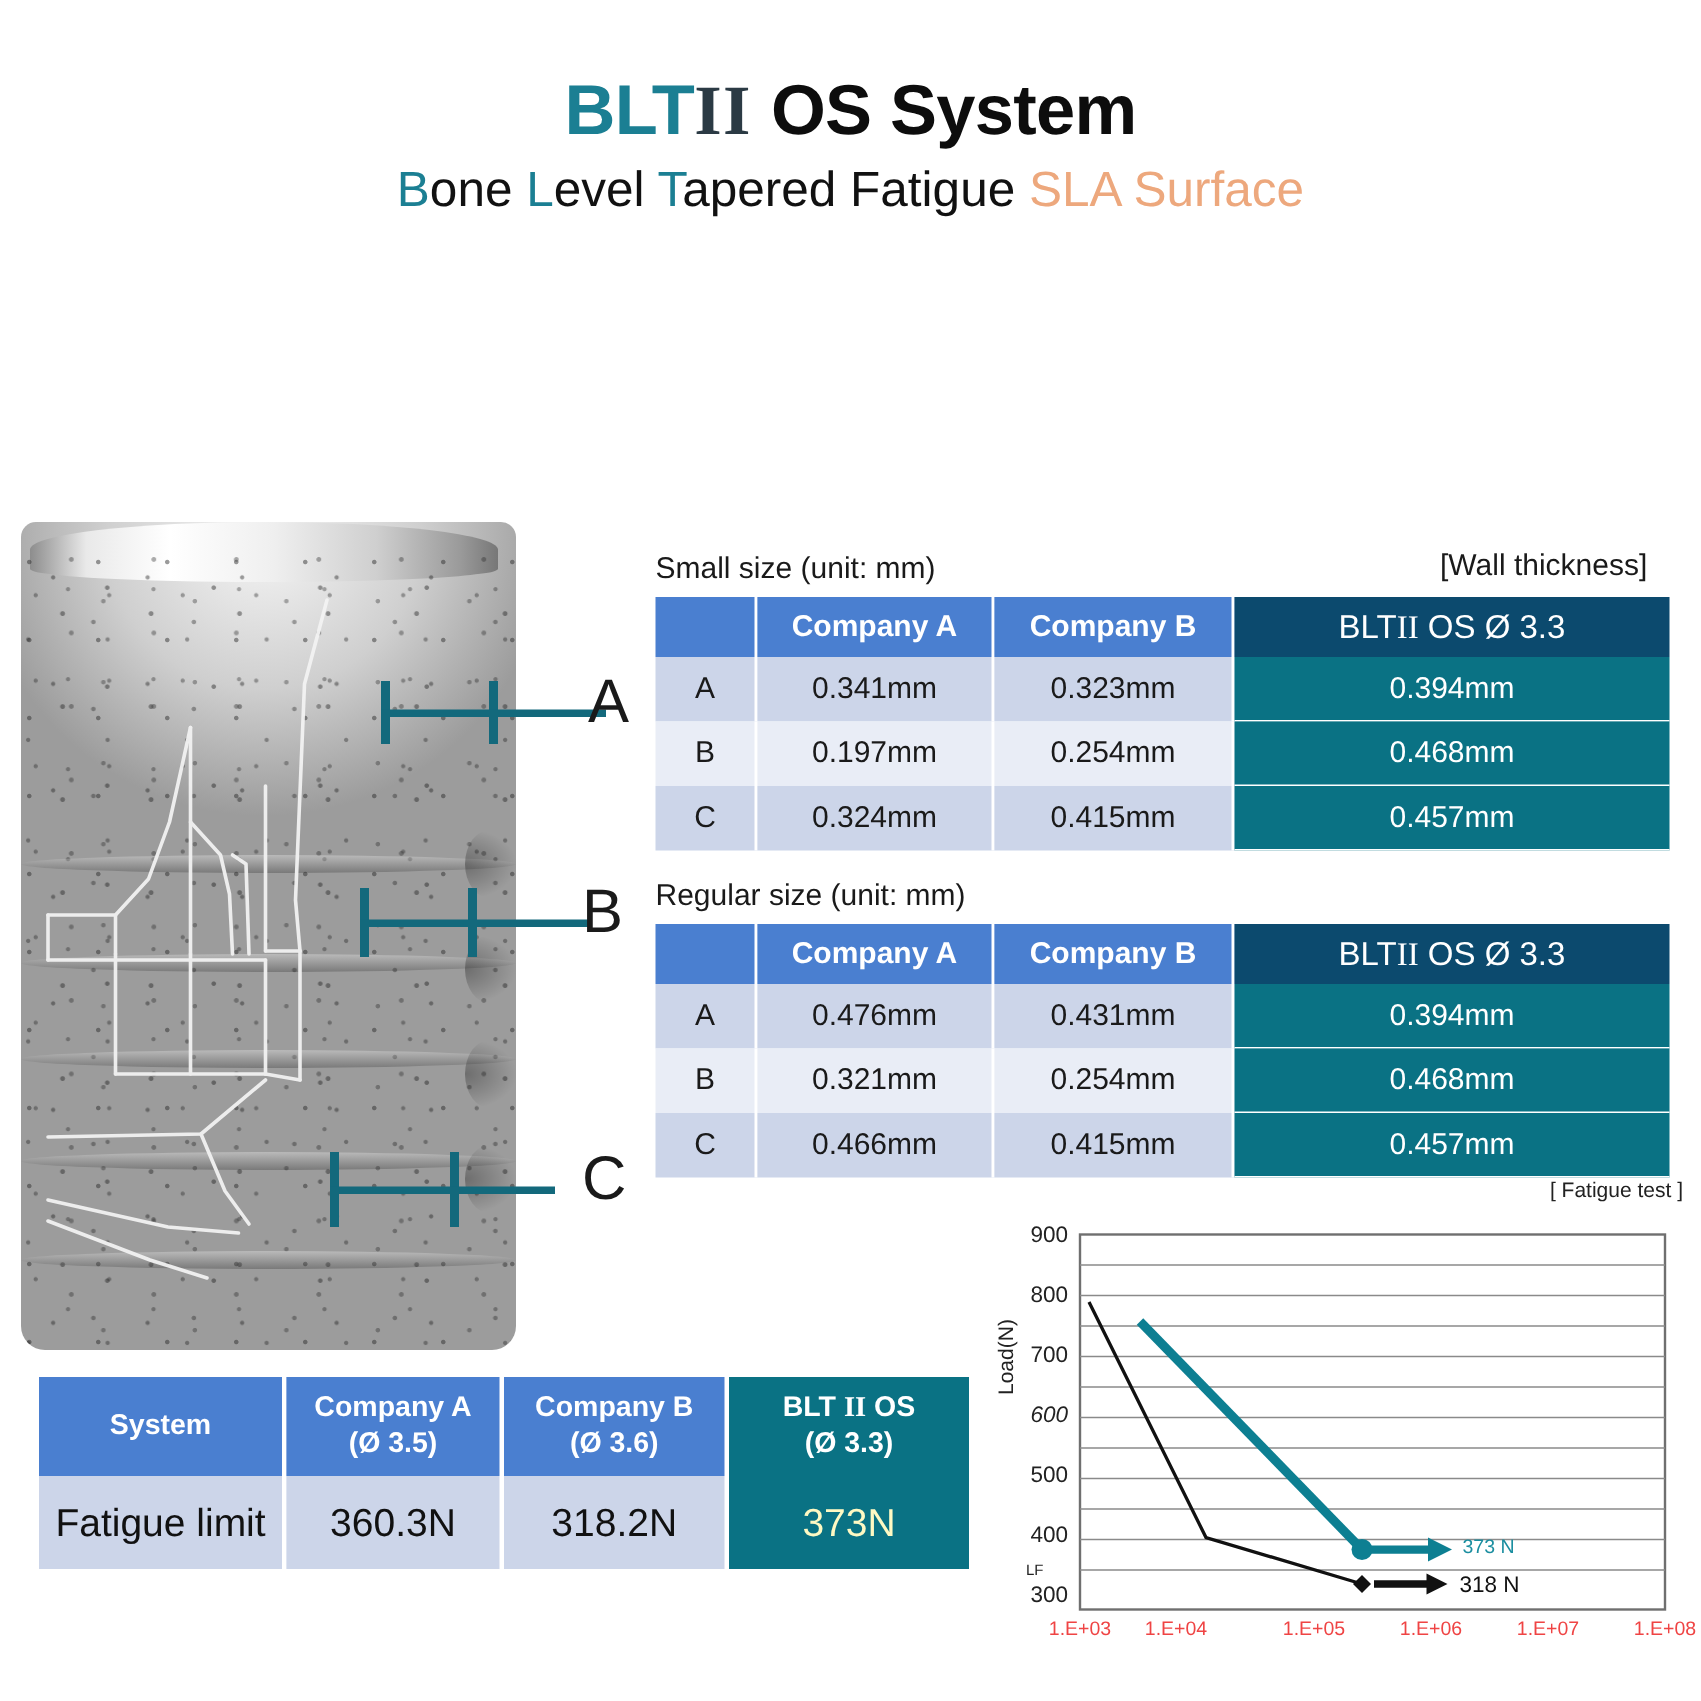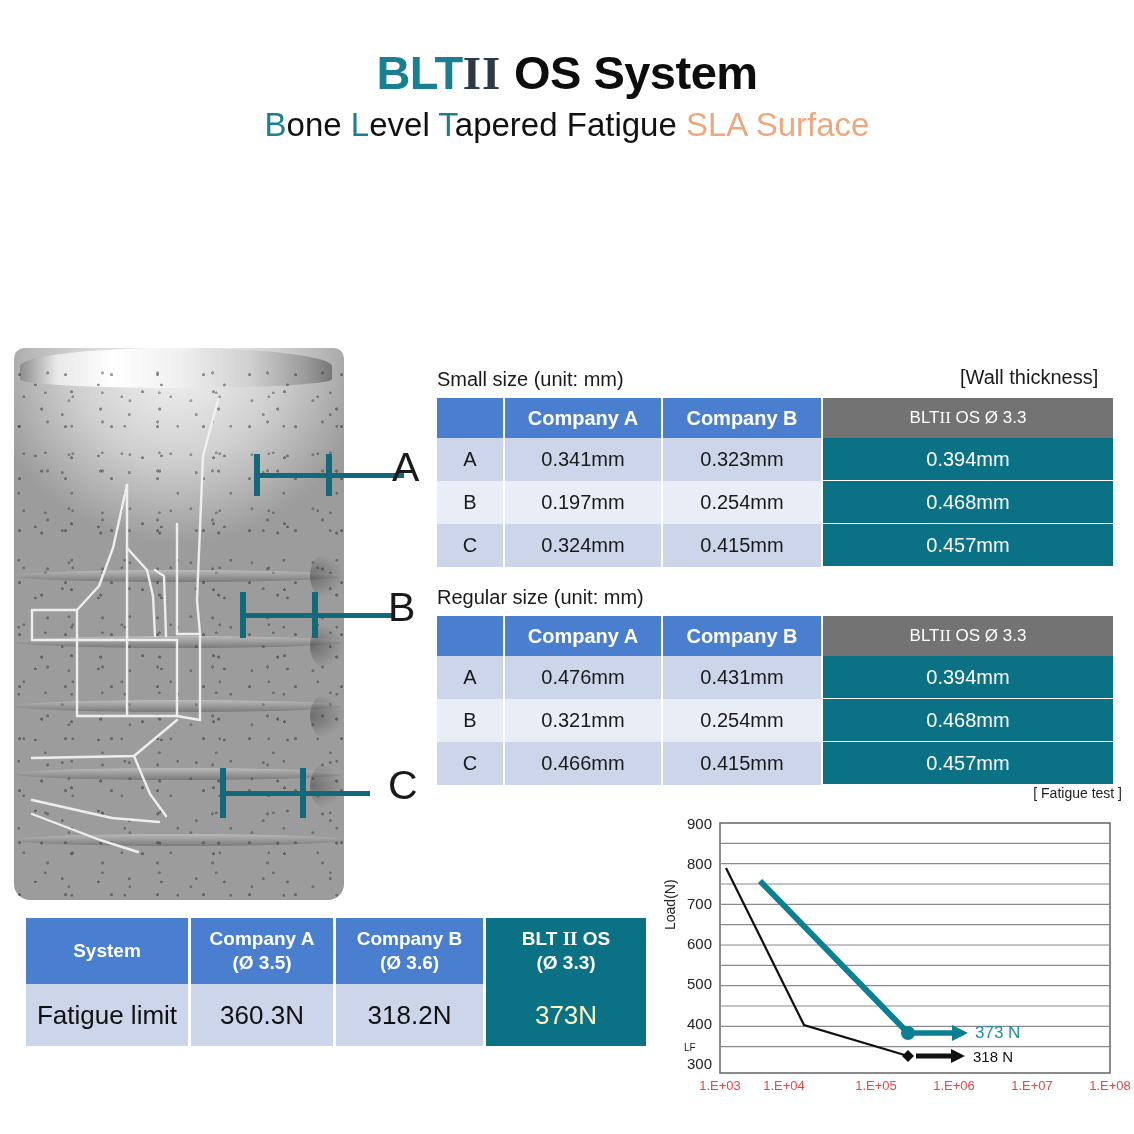--- a/index.html
+++ b/index.html
@@ -77,21 +77,21 @@
   table.spec { position: absolute; border-collapse: separate; border-spacing: 0; table-layout: fixed; }
   table.spec th, table.spec td {
     border: 0; padding: 0; text-align: center; vertical-align: middle;
     font-size: 20px; color: #1a1a1a;
   }
   table.spec thead th {
     height: 40px; color: #ffffff; font-weight: bold; background: #4a7fd0;
     border-right: 2px solid #ffffff;
   }
   table.spec thead th.blank { background: #4a7fd0; }
-  table.spec thead th.hl { background: #737373; font-weight: normal; font-size: 17px; border-right: 0; }
+  table.spec thead th.hl { background: #0c4a6e; font-weight: normal; font-size: 22px; border-right: 0; }
   table.spec tbody td { height: 43px; border-right: 2px solid #ffffff; }
   table.spec tbody tr.odd  td { background: #ccd5e9; }
   table.spec tbody tr.even td { background: #e9edf6; }
   table.spec tbody td.hl { background: #0a7284 !important; color: #ffffff; border-right: 0; border-bottom: 1px solid #ffffff; }
   table.spec tbody td.lbl { font-size: 20px; }
   .rn { font-family: "Liberation Serif", serif; }
 
   
   table.fatigue { position: absolute; border-collapse: separate; border-spacing: 0; table-layout: fixed; }
   table.fatigue th {
@@ -108,21 +108,21 @@
   
   .chart-wrap { position: absolute; left: 660px; top: 785px; width: 470px; height: 320px; }
   .chart-title { position: absolute; right: 8px; top: 0; font-size: 14px; color: #222; white-space: nowrap; }
   .ylabel {
     position: absolute; left: 2px; top: 145px; font-size: 14px; color: #222;
     transform: rotate(-90deg); transform-origin: left top; white-space: nowrap;
   }
   .lf-label { position: absolute; font-size: 10px; color: #222; }
   .ytick { position: absolute; font-size: 15px; color: #222; text-align: right; width: 44px; }
   .xtick { position: absolute; font-size: 13px; color: #ef4444; text-align: center; width: 66px; }
-  .ann { position: absolute; font-size: 17px; white-space: nowrap; }
+  .ann { position: absolute; font-size: 13px; white-space: nowrap; }
   .ann-teal { color: #1b8ea0; }
   .ann-black { color: #111; font-size: 15px; }
 </style>
 </head>
 <body>
 
 <div id="stage">
 
   <div class="title-wrap">
     <div class="title-main"><span class="t-blt">BLT</span><span class="t-rn">II</span><span class="t-os"> OS System</span></div>
@@ -297,21 +297,21 @@
   </table>
 
   <div class="chart-wrap">
     <div class="chart-title">[ Fatigue test ]</div>
     <div class="ylabel">Load(N)</div>
     <div class="lf-label" style="left:24px; top:257px;">LF</div>
 
     <div class="ytick" style="left:8px;  top:30px;">900</div>
     <div class="ytick" style="left:8px;  top:70px;">800</div>
     <div class="ytick" style="left:8px;  top:110px;">700</div>
-    <div class="ytick" style="left:8px;  top:150px;">600</div>
+    <div class="ytick" style="left:8px;  top:150px;font-style:italic;">600</div>
     <div class="ytick" style="left:8px;  top:190px;">500</div>
     <div class="ytick" style="left:8px;  top:230px;">400</div>
     <div class="ytick" style="left:8px;  top:270px;">300</div>
 
     <svg style="position:absolute; left:0; top:0;" width="470" height="320">
 
       <rect x="60" y="38" width="390" height="250" fill="#ffffff" stroke="#6f6f6f" stroke-width="1.6"></rect>
       <g stroke="#8a8a8a" stroke-width="1.1">
         <line x1="60" y1="58.33" x2="450" y2="58.33"></line>
         <line x1="60" y1="78.67" x2="450" y2="78.67"></line>

